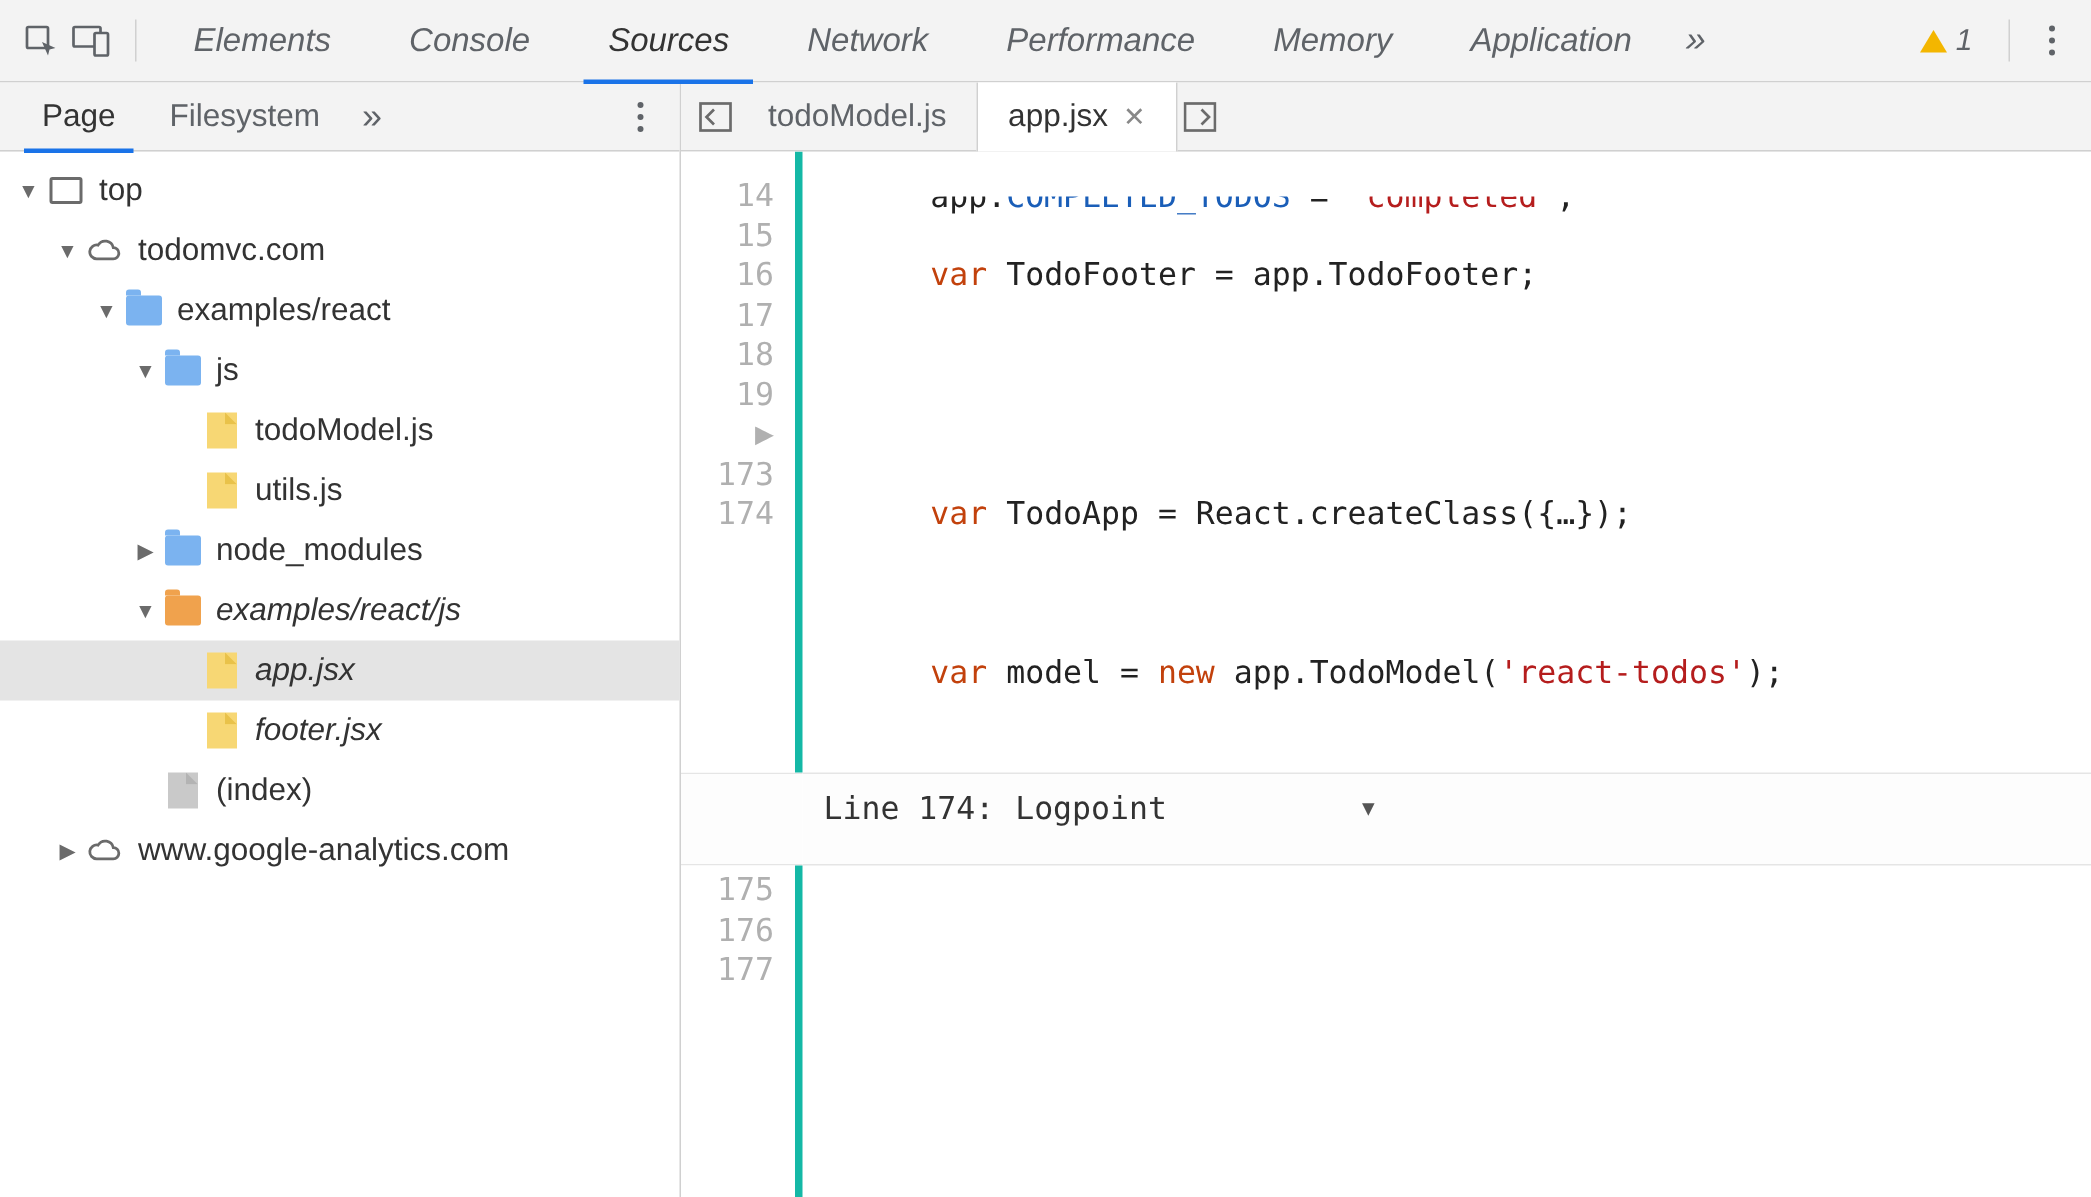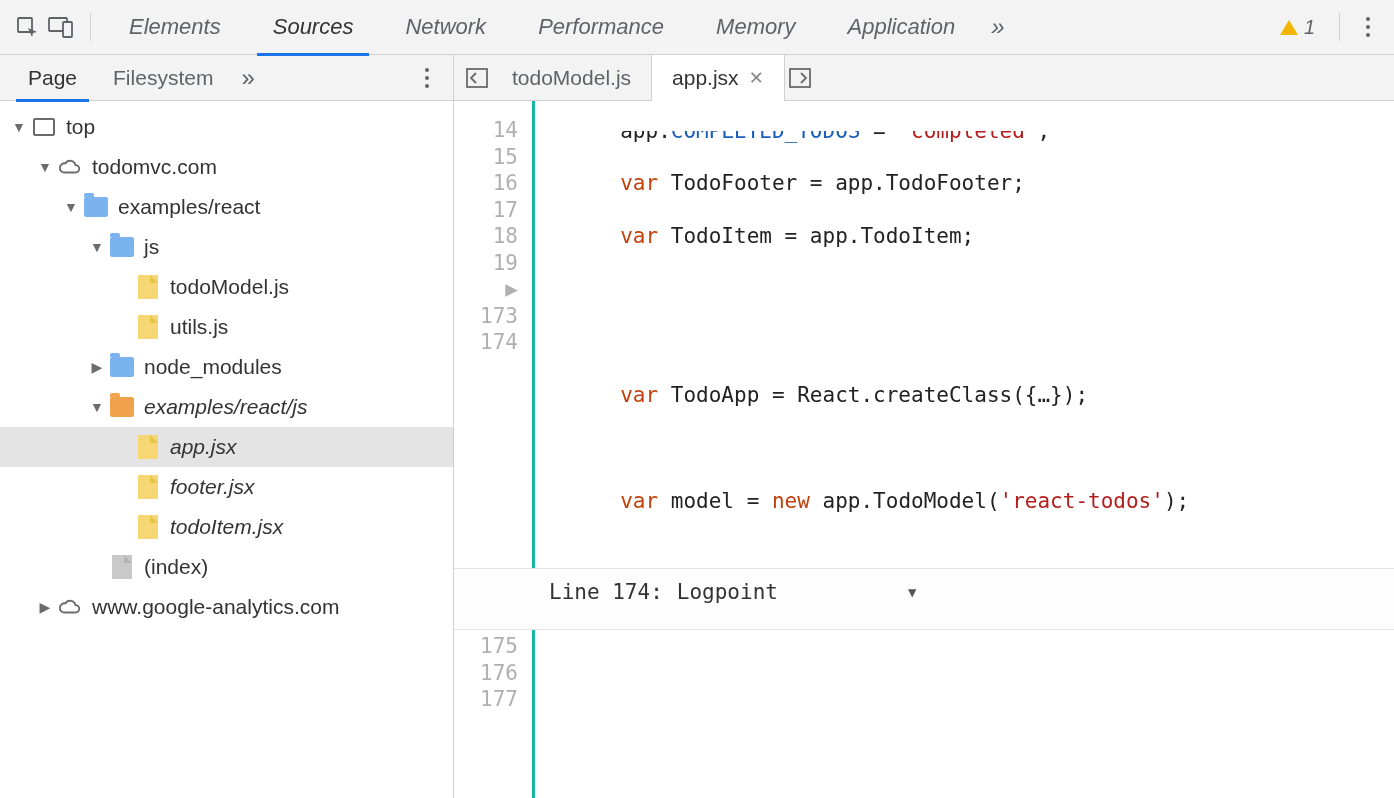--- a/index.html
+++ b/index.html
@@ -202,21 +202,21 @@
   font-size: 20px;
   padding: 0 10px;
   color: #333;
 }
 .bp-input::placeholder { color: #a8a8a8; }
 .code-area {
   flex: 1;
   display: grid;
   grid-template-columns: 81px 1fr;
 }
-.gut-seg { background:#fff; border-right:3px solid #14b8a6; color:#b0b0b0; text-align:right; padding: 3px 14px 0 0; position:relative;}
+.gut-seg { background:#fff; border-right:5px solid #14b8a6; color:#b0b0b0; text-align:right; padding: 3px 14px 0 0; position:relative;}
 .gut-seg .ln { height:26.5px; }
 .code-seg { padding: 3px 0 0 22px; white-space: pre; color:#222; }
 .code-seg .line { height:26.5px; }
 
 .kw { color: #c2410c; }   
 .fn { color: #1a5eb8; }
 .num { color: #1f3fbf; }
 .str { color: #b51d1d; }
 </style>
 </head>
@@ -230,20 +230,21 @@
     </svg>
   </div>
   <div class="icon-btn">
     <svg width="26" height="22" viewBox="0 0 26 22" fill="none" stroke="currentColor" stroke-width="1.8">
       <rect x="1" y="2" width="18" height="13" rx="1"></rect>
       <rect x="15" y="6" width="9" height="15" rx="1" fill="#f3f3f3"></rect>
     </svg>
   </div>
   <div class="divider"></div>
   <div class="main-tab">Elements</div>
+  <div class="main-tab">Console</div>
   <div class="main-tab active">Sources</div>
   <div class="main-tab">Network</div>
   <div class="main-tab">Performance</div>
   <div class="main-tab">Memory</div>
   <div class="main-tab">Application</div>
   <div class="chev">»</div>
   <div class="spacer"></div>
   <div class="warning-badge">
     <span class="warn-tri"></span>
     <span>1</span>
@@ -332,26 +333,20 @@
             <span class="file-icon"></span>
           </span>
         <span class="italic">app.jsx</span>
       </div>
       <div class="tree-row" style="padding-left:132px">
         <span class="tree-icon">
             <span class="file-icon"></span>
           </span>
         <span class="italic">footer.jsx</span>
       </div>
-      <div class="tree-row" style="padding-left:132px">
-        <span class="tree-icon">
-            <span class="file-icon"></span>
-          </span>
-        <span class="italic">todoItem.jsx</span>
-      </div>
       <div class="tree-row" style="padding-left:106px">
         <span class="tree-icon">
             <span class="file-icon gray"></span>
           </span>
         <span>(index)</span>
       </div>
       <div class="tree-row" style="padding-left:36px">
         <span class="tree-arrow">▶</span>
         <span class="tree-icon cloud-icon">
           <svg viewBox="0 0 26 20" fill="none" stroke="#6b6b6b" stroke-width="2">
@@ -399,21 +394,20 @@
           <div class="ln">18</div>
           <div class="ln">19</div>
           <span class="fold-marker" style="top:155px">▶</span>
           <div class="ln">173</div>
           <div class="ln">174</div>
         </div>
 
         <div class="code-seg">
 <div class="line" style="height:13px;overflow:hidden;position:relative"><span style="position:absolute;bottom:-1px">     <span>app.</span><span class="fn">COMPLETED_TODOS</span><span> = </span><span class="str">'completed'</span><span>;</span></span></div>
 <div class="line">     <span class="kw">var</span><span> TodoFooter = app.TodoFooter;</span></div>
-<div class="line">     <span class="kw">var</span><span> TodoItem = app.TodoItem;</span></div>
 <div class="line"></div>
 <div class="line"></div>
 <div class="line">     <span class="kw">var</span><span> TodoApp = React.createClass({…});</span></div>
 <div class="line"></div>
 <div class="line">     <span class="kw">var</span><span> model = </span><span class="kw">new</span><span> app.TodoModel(</span><span class="str">'react-todos'</span><span>);</span></div>
         </div>
 
         <div style="grid-column:1;border-top:1px solid #e5e5e5;border-bottom:1px solid #e5e5e5;background:#fdfdfd"></div>
         <div class="breakpoint-widget">
           <div class="bp-head">

